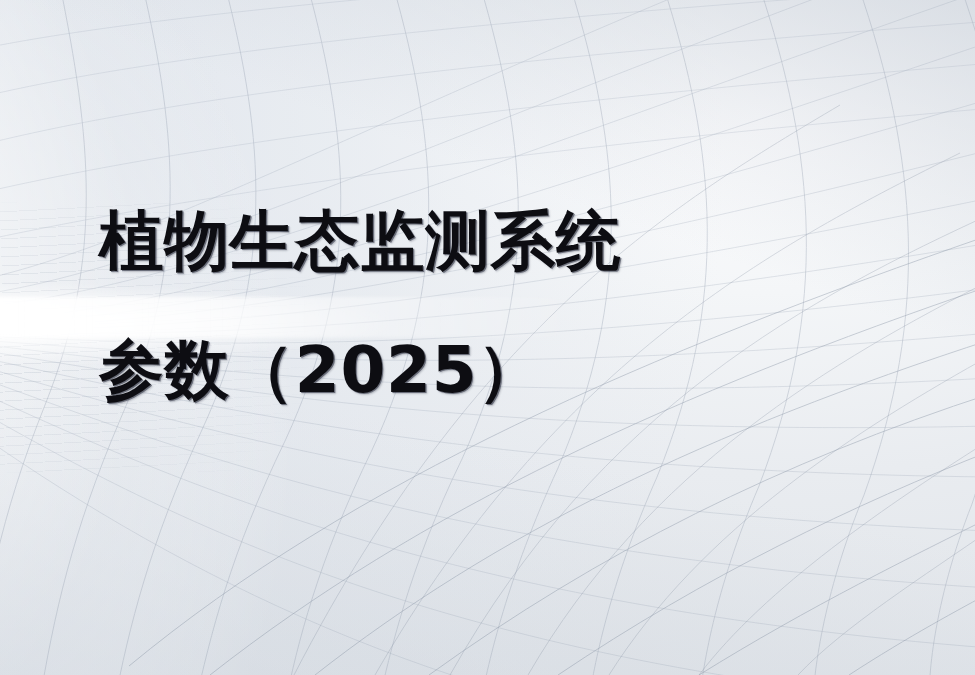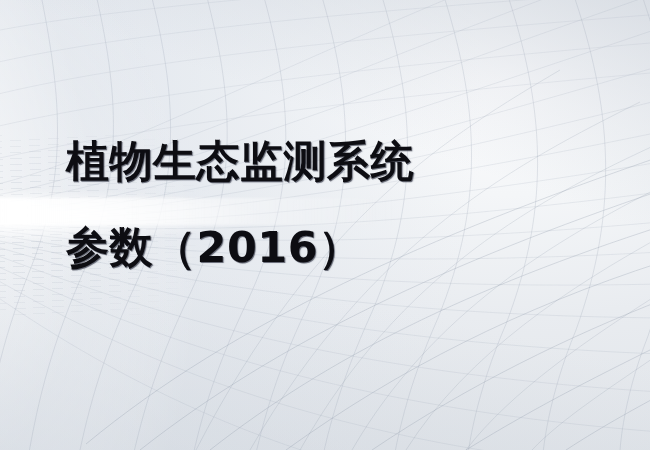--- a/index.html
+++ b/index.html
@@ -196,16 +196,16 @@
       </g>
     </svg>
   </div>
 
   <div class="bg-ribs"></div>
   <div class="bg-swoosh"></div>
   <div class="bg-swoosh2"></div>
 
   <div class="title-block">
     <div class="title-line">植物生态监测系统</div>
-    <div class="title-line">参数（2016）</div>
+    <div class="title-line">参数（2025）</div>
   </div>
 
 </div>
 
 </body></html>

